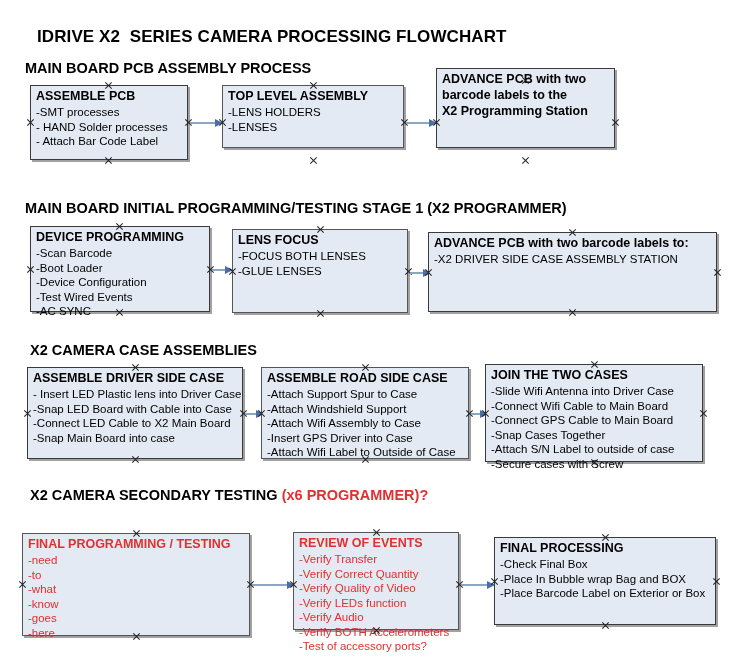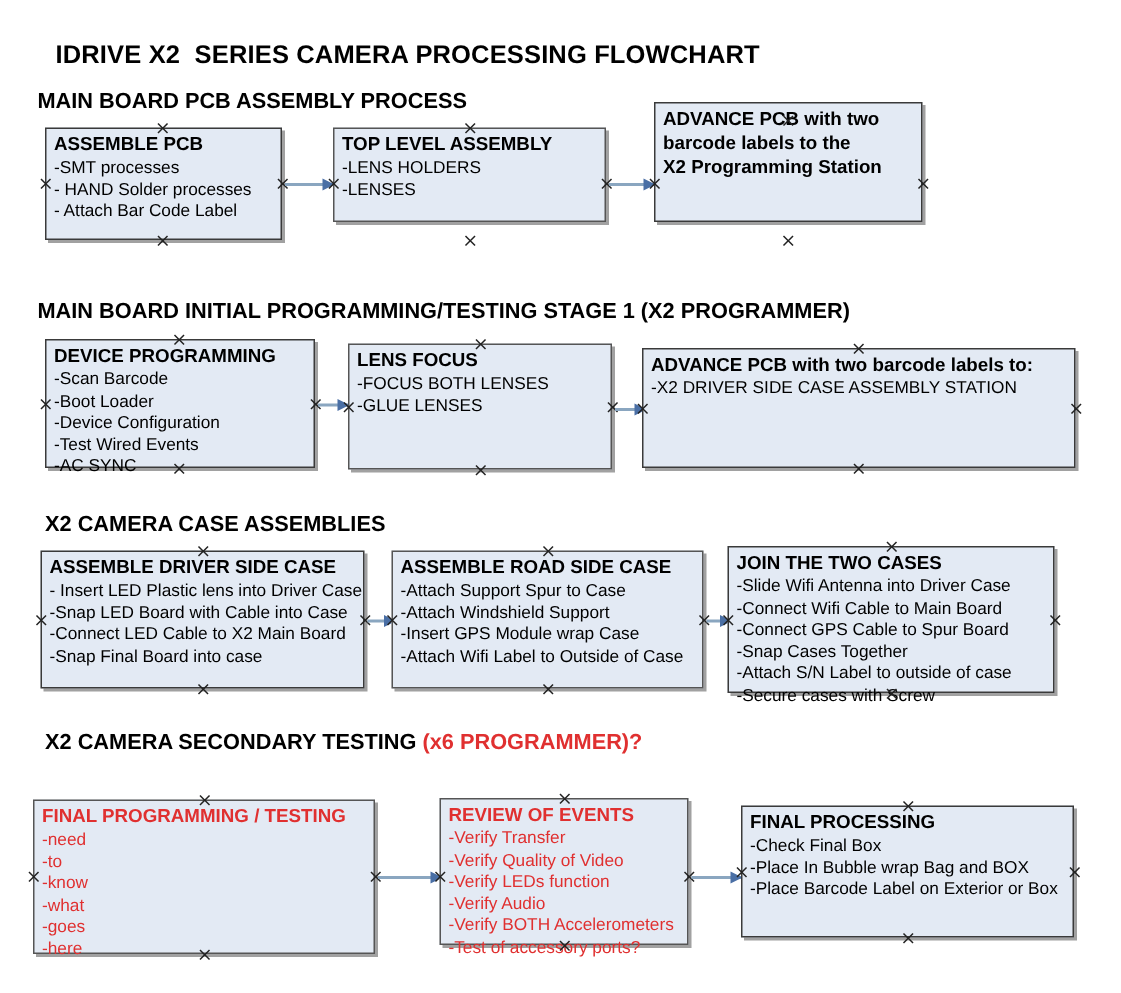--- a/index.html
+++ b/index.html
@@ -202,86 +202,88 @@
 
 <div class="section-title" style="left:30px; top:342px;">
   <span>X2 CAMERA CASE ASSEMBLIES</span>
 </div>
 
 <div class="node" style="left:27px; top:367px; width:216px; height:92px;">
   <div class="node-title">ASSEMBLE DRIVER SIDE CASE</div>
   <div class="node-line">- Insert LED Plastic lens into Driver Case</div>
   <div class="node-line">-Snap LED Board with Cable into Case</div>
   <div class="node-line">-Connect LED Cable to X2 Main Board</div>
-  <div class="node-line">-Snap Final Board into case</div>
+  <div class="node-line">-Snap Main Board into case</div>
 </div>
 <span class="handle" style="left:131px; top:363px;"></span>
 <span class="handle" style="left:23px;  top:409px;"></span>
 <span class="handle" style="left:239px; top:409px;"></span>
 <span class="handle" style="left:131px; top:455px;"></span>
 
 <div class="connector" style="left:245px; top:413px; width:18px;">
   <span class="arrowhead"></span>
 </div>
 
 <div class="node thickline" style="left:261px; top:367px; width:208px; height:92px;">
   <div class="node-title">ASSEMBLE ROAD SIDE CASE</div>
   <div class="node-line">-Attach Support Spur to Case</div>
   <div class="node-line">-Attach Windshield Support</div>
-  <div class="node-line">-Insert GPS Module wrap Case</div>
+  <div class="node-line">-Attach Wifi Assembly to Case</div>
+  <div class="node-line">-Insert GPS Driver into Case</div>
   <div class="node-line">-Attach Wifi Label to Outside of Case</div>
 </div>
 <span class="handle" style="left:361px; top:363px;"></span>
 <span class="handle" style="left:257px; top:409px;"></span>
 <span class="handle" style="left:465px; top:409px;"></span>
 <span class="handle" style="left:361px; top:455px;"></span>
 
 <div class="connector" style="left:471px; top:413px; width:16px;">
   <span class="arrowhead"></span>
 </div>
 
 <div class="node" style="left:485px; top:364px; width:218px; height:98px;">
   <div class="node-title">JOIN THE TWO CASES</div>
   <div class="node-line">-Slide Wifi Antenna into Driver Case</div>
   <div class="node-line">-Connect Wifi Cable to Main Board</div>
-  <div class="node-line">-Connect GPS Cable to Spur Board</div>
+  <div class="node-line">-Connect GPS Cable to Main Board</div>
   <div class="node-line">-Snap Cases Together</div>
   <div class="node-line">-Attach S/N Label to outside of case</div>
   <div class="node-line">-Secure cases with Screw</div>
 </div>
 <span class="handle" style="left:590px; top:360px;"></span>
 <span class="handle" style="left:481px; top:409px;"></span>
 <span class="handle" style="left:699px; top:409px;"></span>
 <span class="handle" style="left:590px; top:458px;"></span>
 
 <div class="section-title" style="left:30px; top:487px;">
   <span>X2 CAMERA SECONDARY TESTING </span><span class="accent">(x6 PROGRAMMER)?</span>
 </div>
 
 <div class="node red thickline" style="left:22px; top:533px; width:228px; height:103px;">
   <div class="node-title">FINAL PROGRAMMING / TESTING</div>
   <div class="node-line">-need</div>
   <div class="node-line">-to</div>
+  <div class="node-line">-what</div>
   <div class="node-line">-know</div>
-  <div class="node-line">-what</div>
   <div class="node-line">-goes</div>
   <div class="node-line">-here</div>
 </div>
 <span class="handle" style="left:132px; top:529px;"></span>
 <span class="handle" style="left:18px;  top:580px;"></span>
 <span class="handle" style="left:246px; top:580px;"></span>
 <span class="handle" style="left:132px; top:632px;"></span>
 
 <div class="connector" style="left:252px; top:584px; width:42px;">
   <span class="arrowhead"></span>
 </div>
 
 <div class="node red thickline" style="left:293px; top:532px; width:166px; height:98px;">
   <div class="node-title">REVIEW OF EVENTS</div>
   <div class="node-line">-Verify Transfer</div>
+  <div class="node-line">-Verify Correct Quantity</div>
   <div class="node-line">-Verify Quality of Video</div>
   <div class="node-line">-Verify LEDs function</div>
   <div class="node-line">-Verify Audio</div>
   <div class="node-line">-Verify BOTH Accelerometers</div>
   <div class="node-line">-Test of accessory ports?</div>
 </div>
 <span class="handle" style="left:372px; top:528px;"></span>
 <span class="handle" style="left:289px; top:580px;"></span>
 <span class="handle" style="left:455px; top:580px;"></span>
 <span class="handle" style="left:372px; top:626px;"></span>

